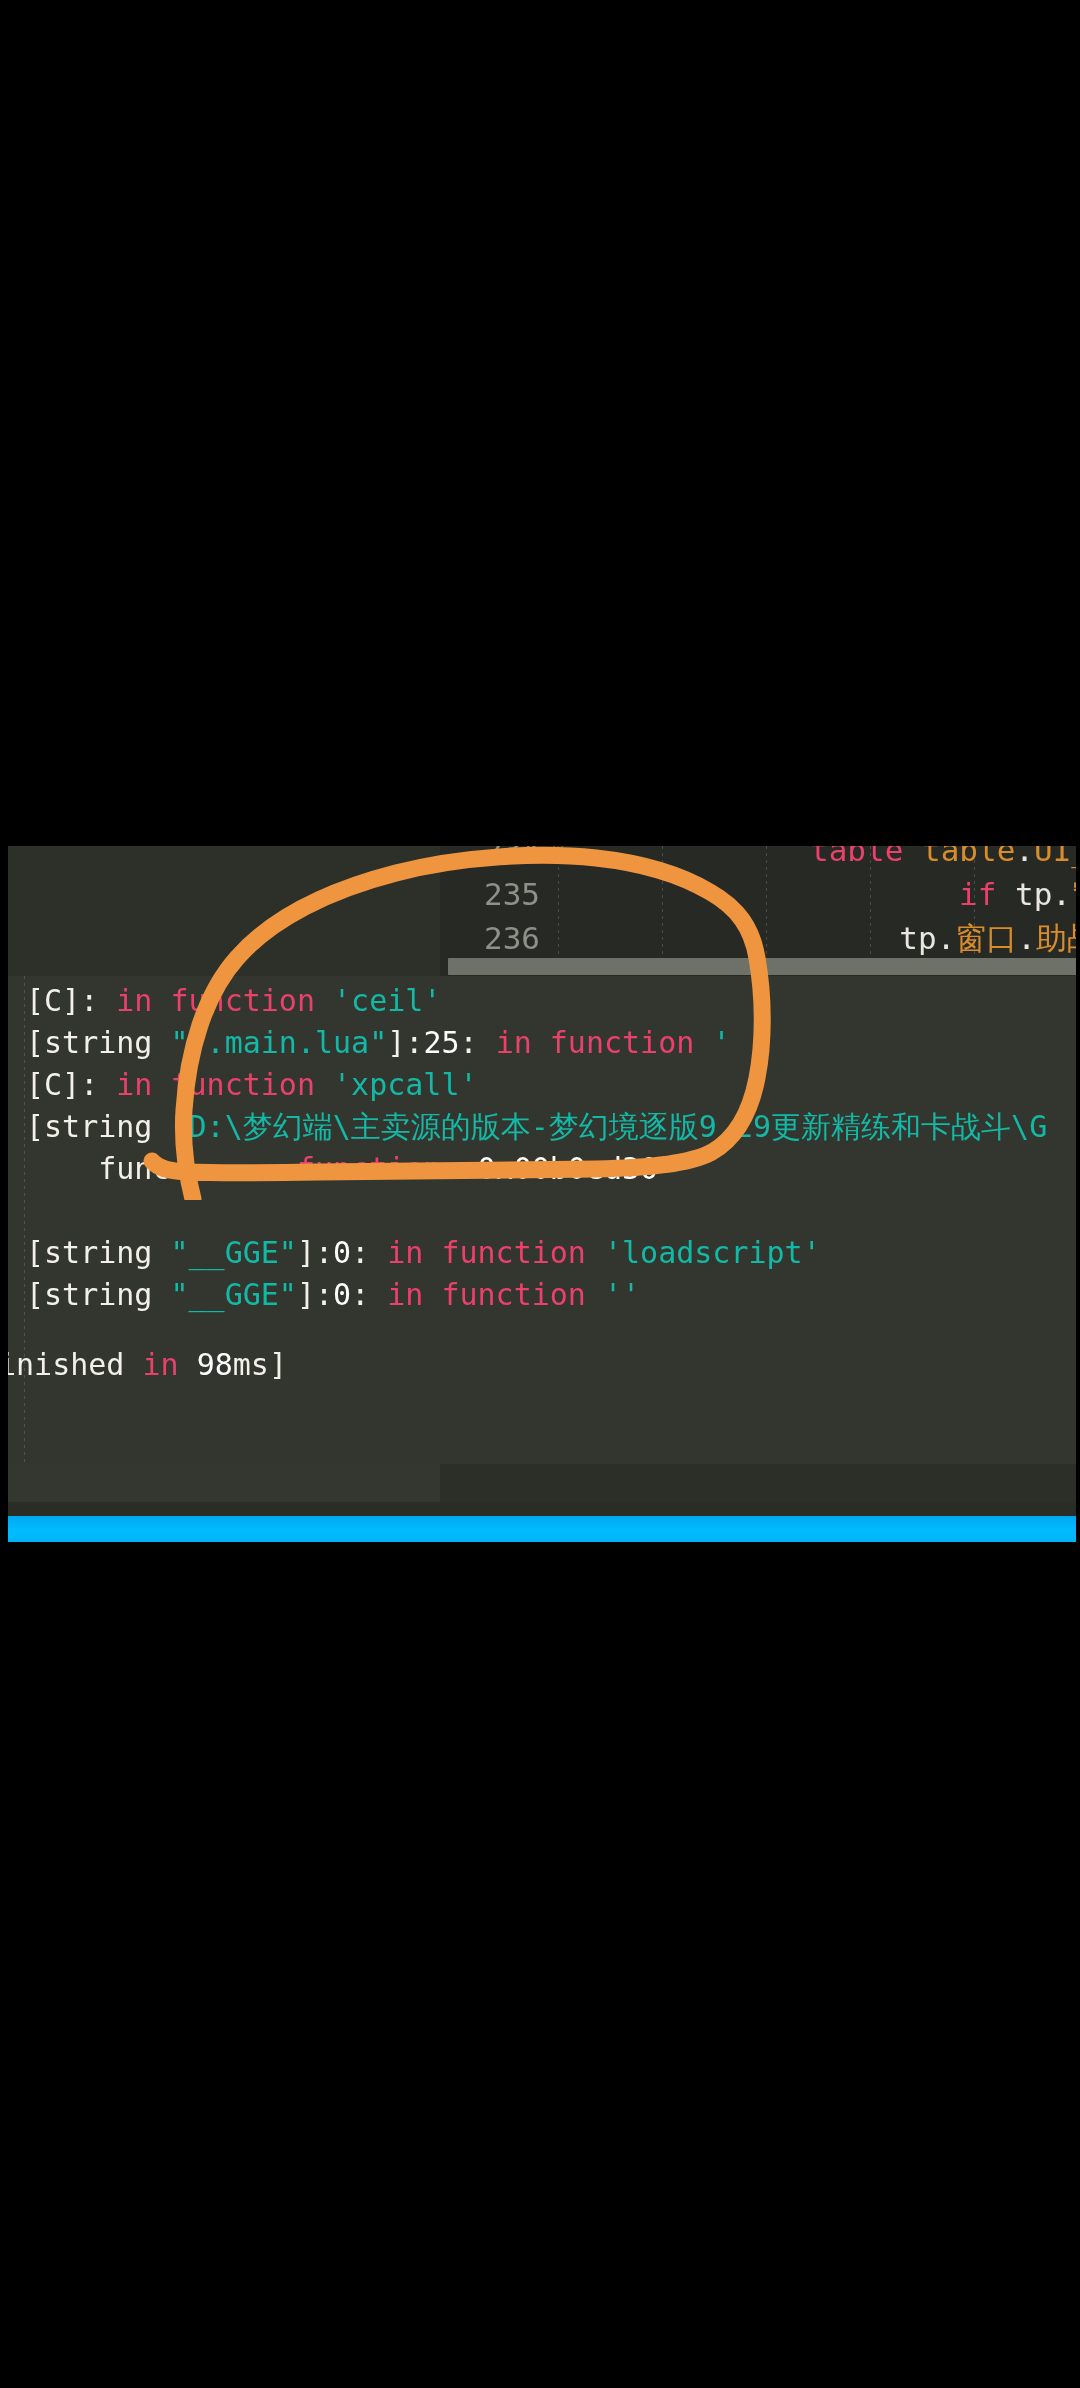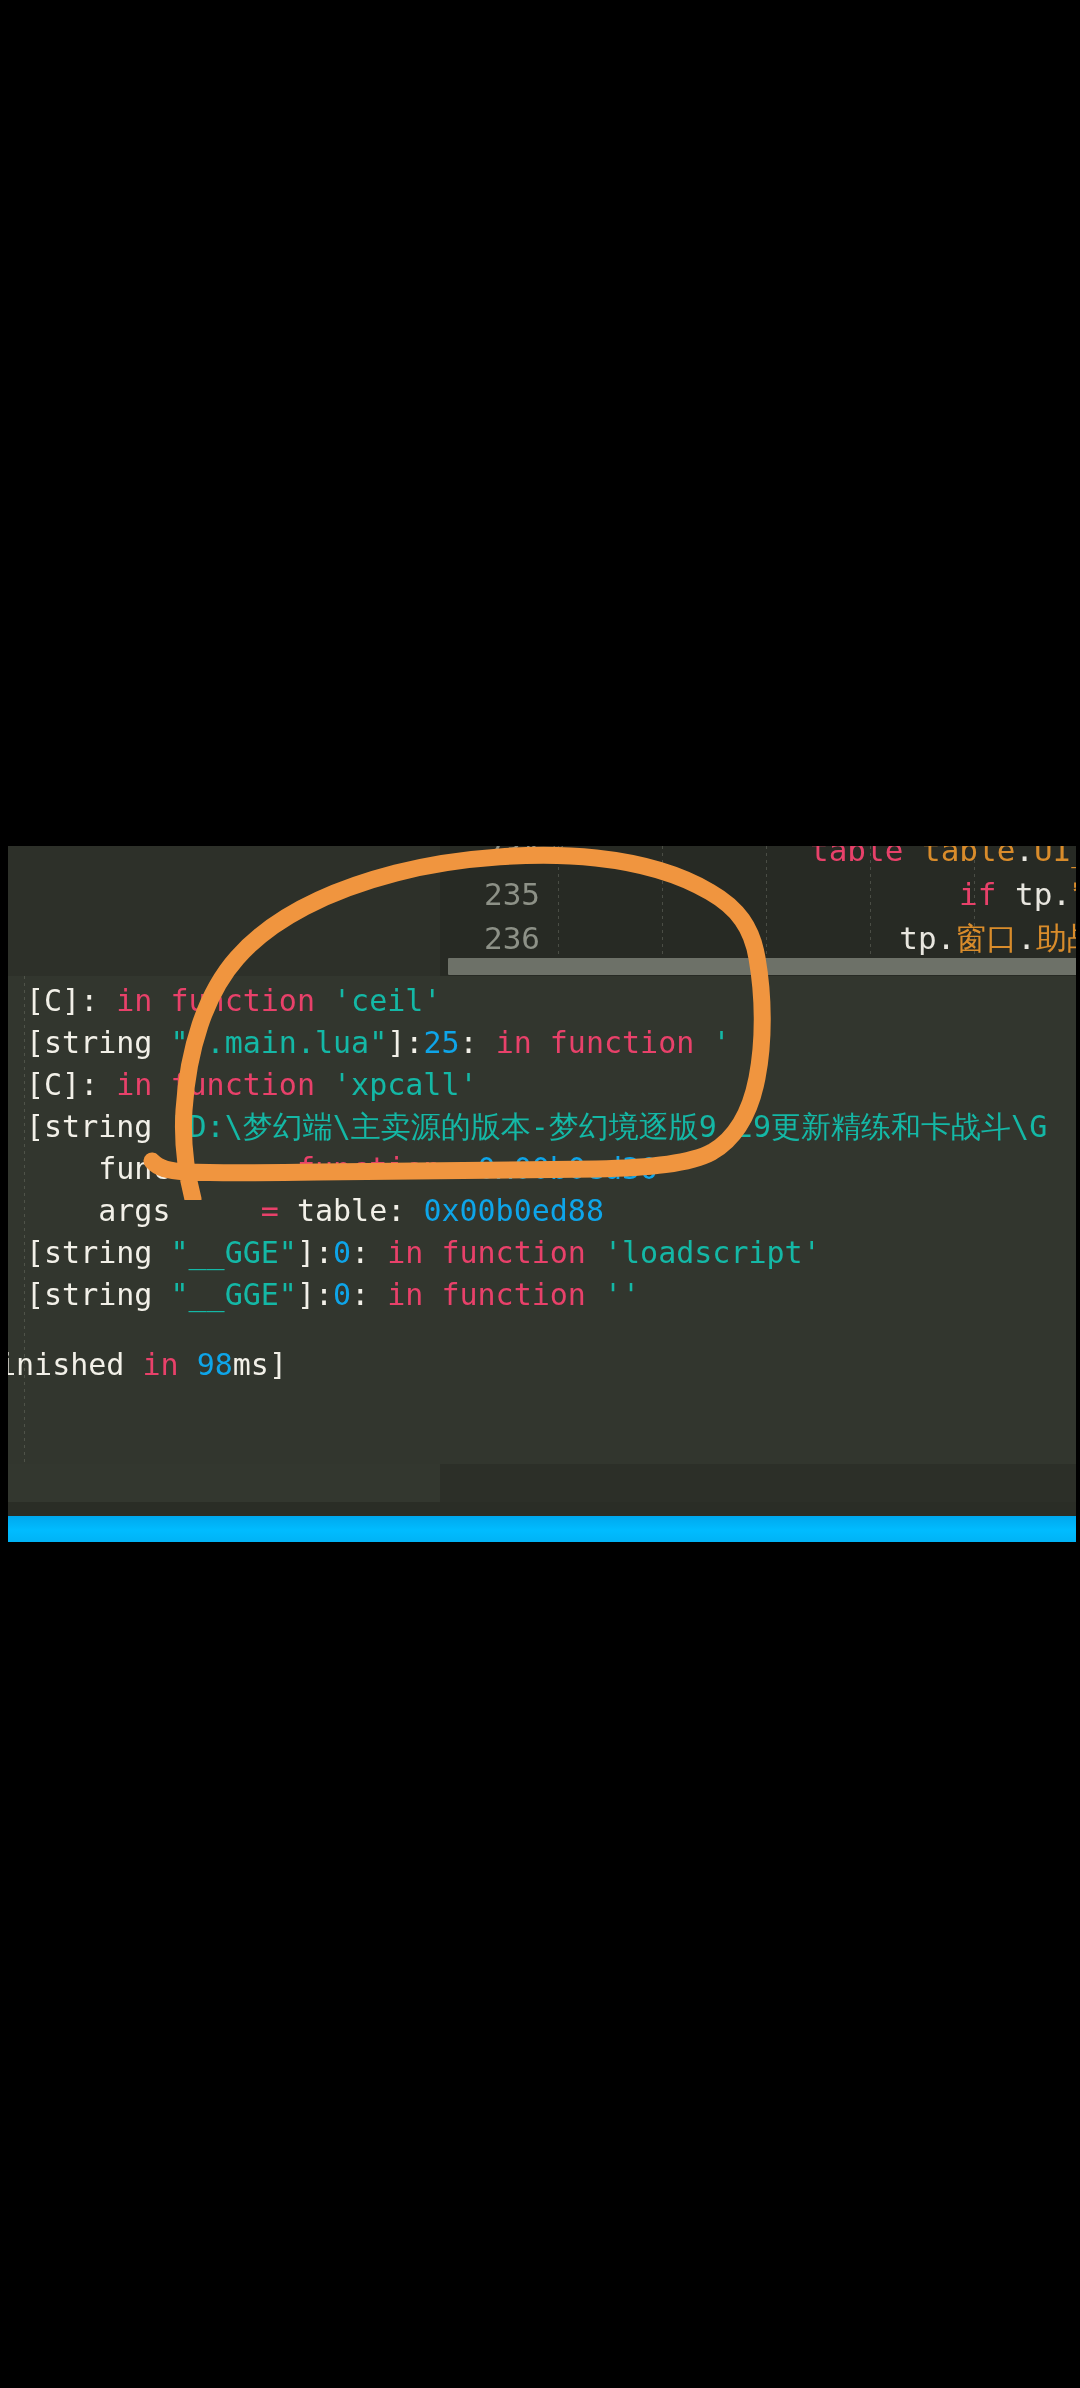--- a/index.html
+++ b/index.html
@@ -70,21 +70,21 @@
     background:repeating-linear-gradient(to bottom,#4f5349 0 3px,transparent 3px 7px);
   }
   .out-line{
     position:absolute;left:18px;right:0;height:42px;line-height:42px;
     font-size:30px;white-space:nowrap;
     font-family:"DejaVu Sans Mono",monospace;
   }
   .t-white{color:#f2f0e8;}
   .t-pink {color:#e8416a;}
   .t-yellow{color:#14b8a6;}
-  .t-purple{color:#0ea5e9;}
+  .t-purple{color:#ffffff;}
   
   #statusbar{
     position:absolute;left:0;top:618px;right:0;height:52px;
     background:#383c33;
   }
   #statusbar .st-text{
     position:absolute;left:20px;top:0;height:52px;line-height:52px;
     color:#a9ada2;font-size:25px;
     font-family:"Liberation Sans",sans-serif;
   }
@@ -152,21 +152,20 @@
     <div class="out-line" style="top:4px;"><span class="t-white">[C]: </span><span class="t-pink">in function </span><span class="t-yellow">'ceil'</span></div>
 
     <div class="out-line" style="top:46px;"><span class="t-white">[string </span><span class="t-yellow">"..main.lua"</span><span class="t-white">]:</span><span class="t-purple">25</span><span class="t-white">: </span><span class="t-pink">in function </span><span class="t-yellow">'</span></div>
 
     <div class="out-line" style="top:88px;"><span class="t-white">[C]: </span><span class="t-pink">in function </span><span class="t-yellow">'xpcall'</span></div>
 
     <div class="out-line" style="top:130px;"><span class="t-white">[string </span><span class="t-yellow">"D:\梦幻端\主卖源的版本-梦幻境逐版9.29更新精练和卡战斗\G</span></div>
 
     <div class="out-line" style="top:172px;"><span class="t-white">&nbsp;&nbsp;&nbsp;&nbsp;func&nbsp;&nbsp;&nbsp;&nbsp;&nbsp;</span><span class="t-pink">= function: </span><span class="t-purple">0x00b0ed30</span></div>
 
-    <div class="out-line" style="top:214px;"><span class="t-white">&nbsp;&nbsp;&nbsp;&nbsp;args&nbsp;&nbsp;&nbsp;&nbsp;&nbsp;</span><span class="t-pink">= </span><span class="t-white">table: </span><span class="t-purple">0x00b0ed88</span></div>
 
     <div class="out-line" style="top:256px;"><span class="t-white">[string </span><span class="t-yellow">"__GGE"</span><span class="t-white">]:</span><span class="t-purple">0</span><span class="t-white">: </span><span class="t-pink">in function </span><span class="t-yellow">'loadscript'</span></div>
 
     <div class="out-line" style="top:298px;"><span class="t-white">[string </span><span class="t-yellow">"__GGE"</span><span class="t-white">]:</span><span class="t-purple">0</span><span class="t-white">: </span><span class="t-pink">in function </span><span class="t-yellow">''</span></div>
 
     <div class="out-line" style="top:368px;left:-10px;"><span class="t-white">inished </span><span class="t-pink">in </span><span class="t-purple">98</span><span class="t-white">ms]</span></div>
   </div>
 
   <div id="sb-seam"></div>
   <div id="sb-bottom-shade"></div>

